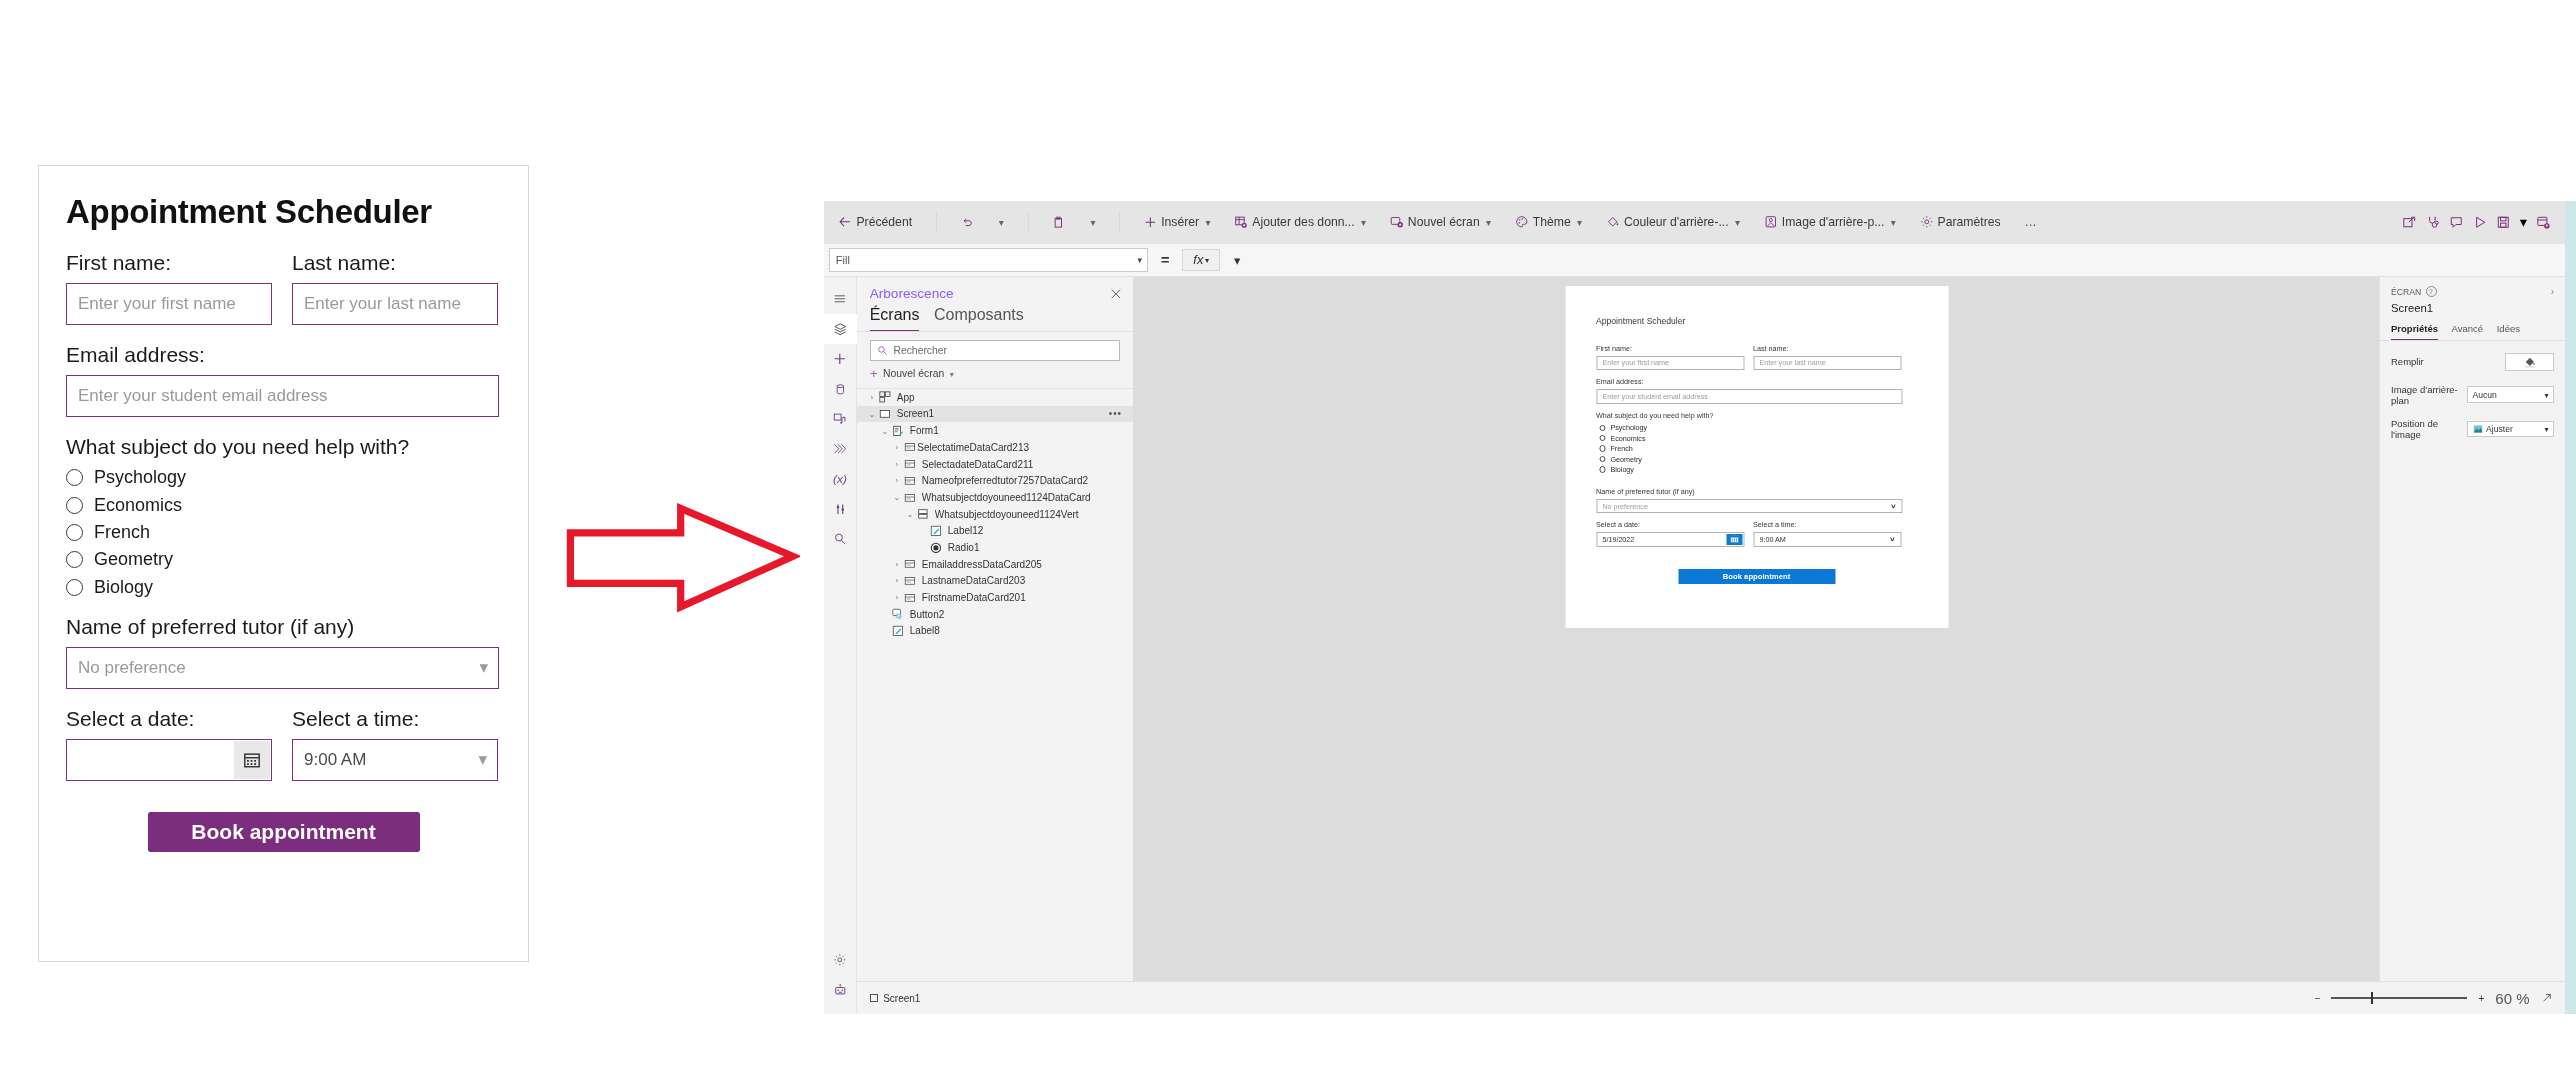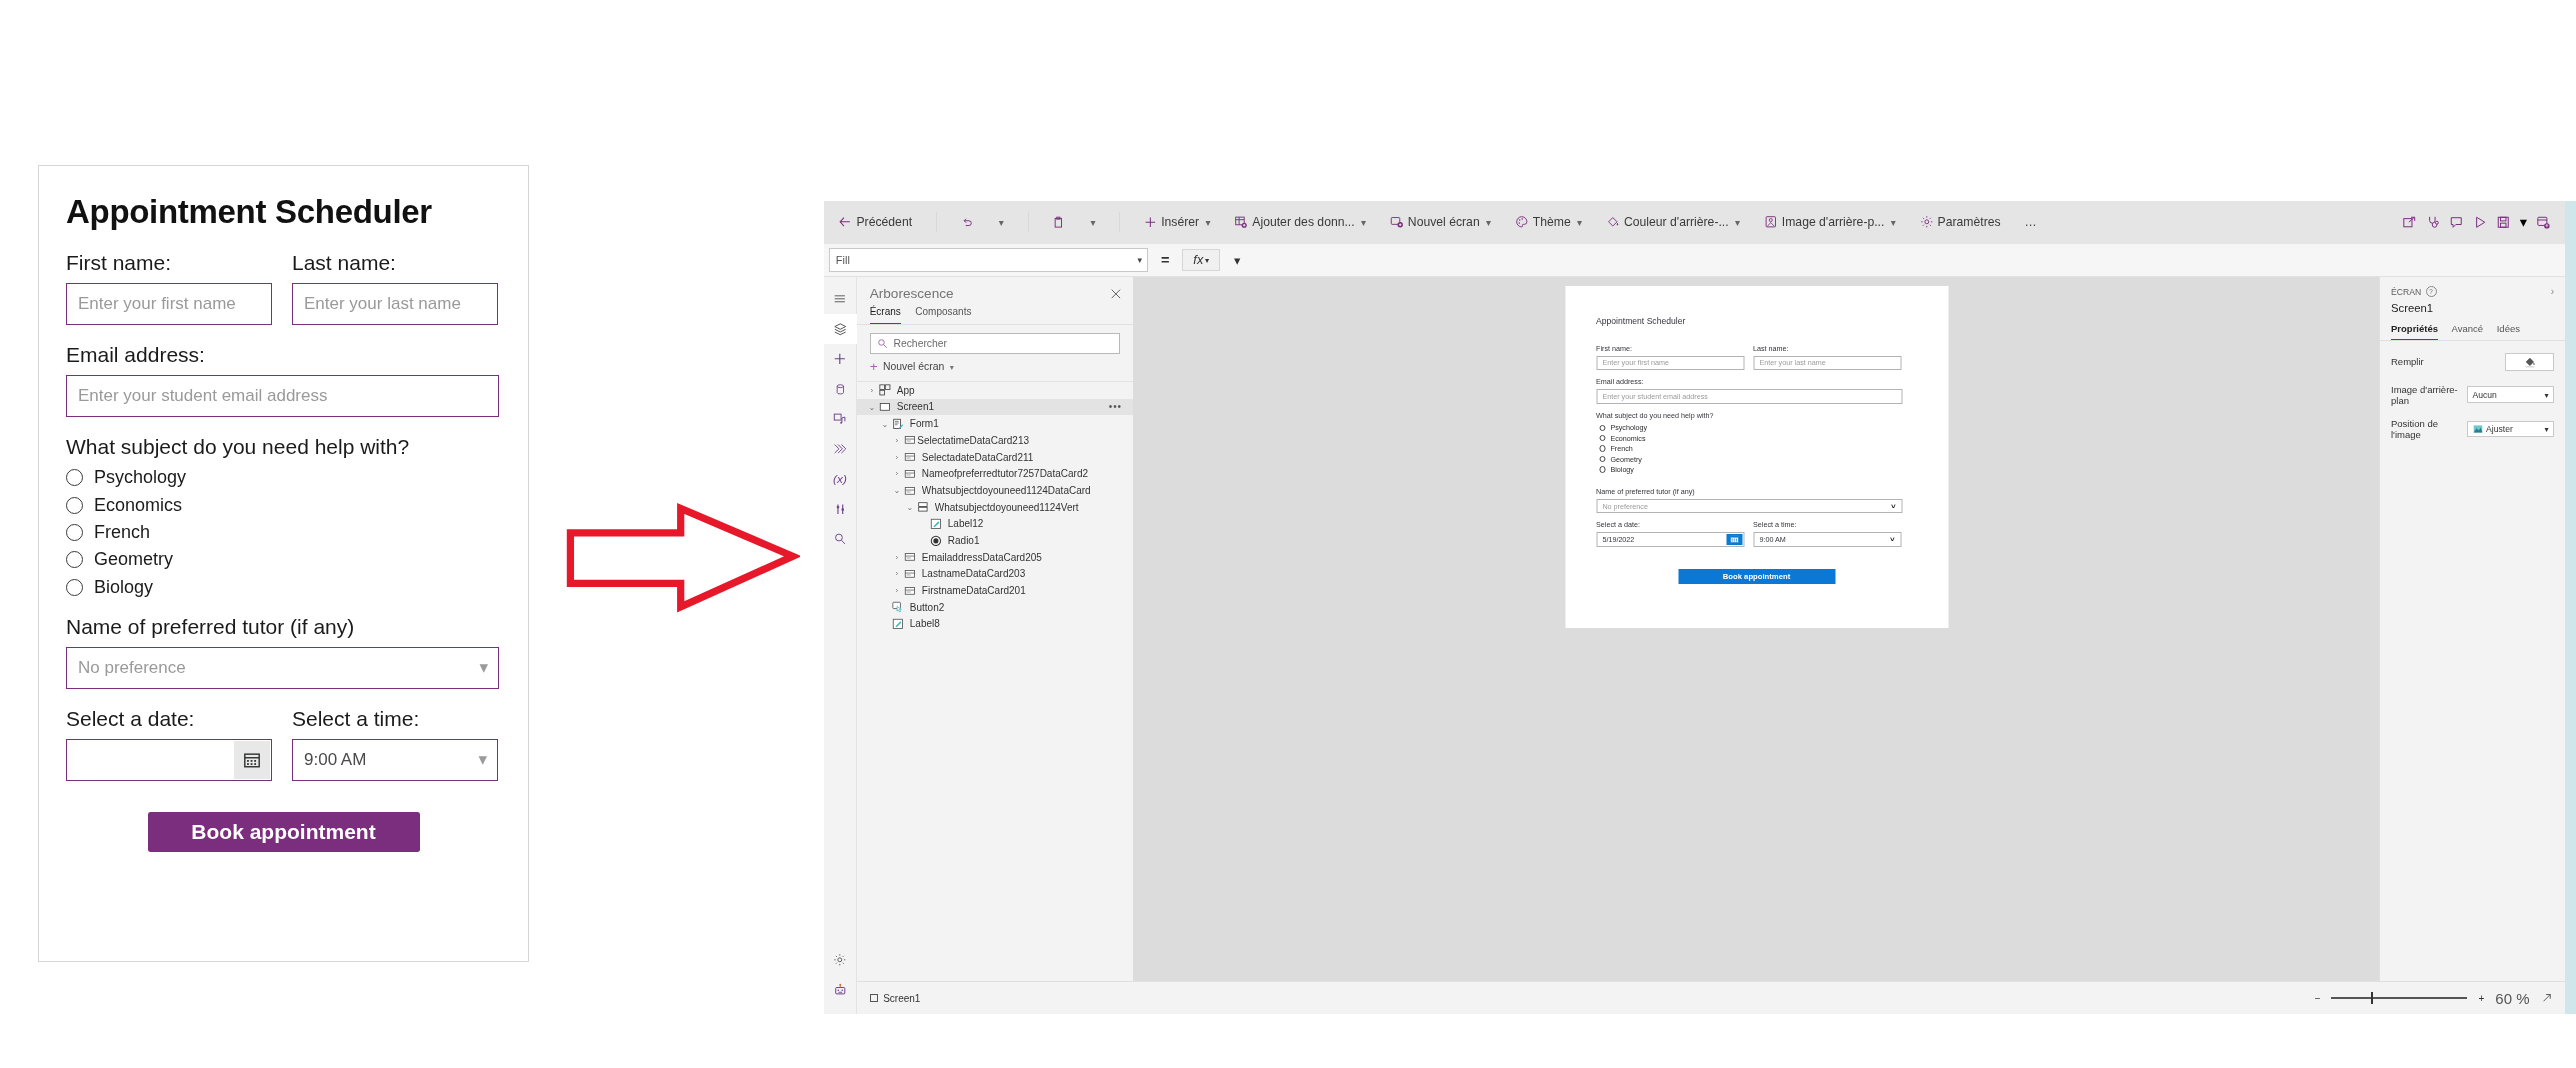--- a/index.html
+++ b/index.html
@@ -133,24 +133,24 @@
   
   .tree {
     position:absolute; left:33px; top:76px; width: 277px; bottom: 33px;
     background:#f3f3f3; border-right:0.9px solid #dcdcdc; box-sizing:border-box;
     overflow:hidden;
   }
   .tree-head {
     display:flex; align-items:center; justify-content:space-between;
     padding: 9px 11px 5.4px 12.7px;
   }
-  .tree-title { font-size: 13.6px; color:#737373; }
+  .tree-title { font-size: 13.6px; color:#8b5cf6; }
   .tree-close { color:#555; font-size: 12.7px; }
   .tree-tabs { display:flex; gap: 14.5px; padding: 0 12.7px; border-bottom:0.9px solid #e0e0e0; }
-  .tree-tab { font-size: 10px; color:#555; padding-bottom: 5.4px; }
+  .tree-tab { font-size: 16px; color:#555; padding-bottom: 5.4px; }
   .tree-tab.active { color:#222; border-bottom: 1.8px solid #7B2D7E; }
   .tree-search {
     margin: 8.1px 12.7px 0 12.7px; height: 21px; background:#fff; border:0.9px solid #b9b9b9;
     display:flex; align-items:center; gap:5.4px; padding: 0 6.3px; box-sizing:border-box;
   }
   .tree-search .txt { font-size: 10.4px; color:#6a6a6a; }
   .tree-new {
     display:flex; align-items:center; gap: 5.4px; padding: 6.3px 12.7px 7.2px 12.7px;
     font-size: 10.4px; color:#444; border-bottom: 0.9px solid #e2e2e2;
   }

